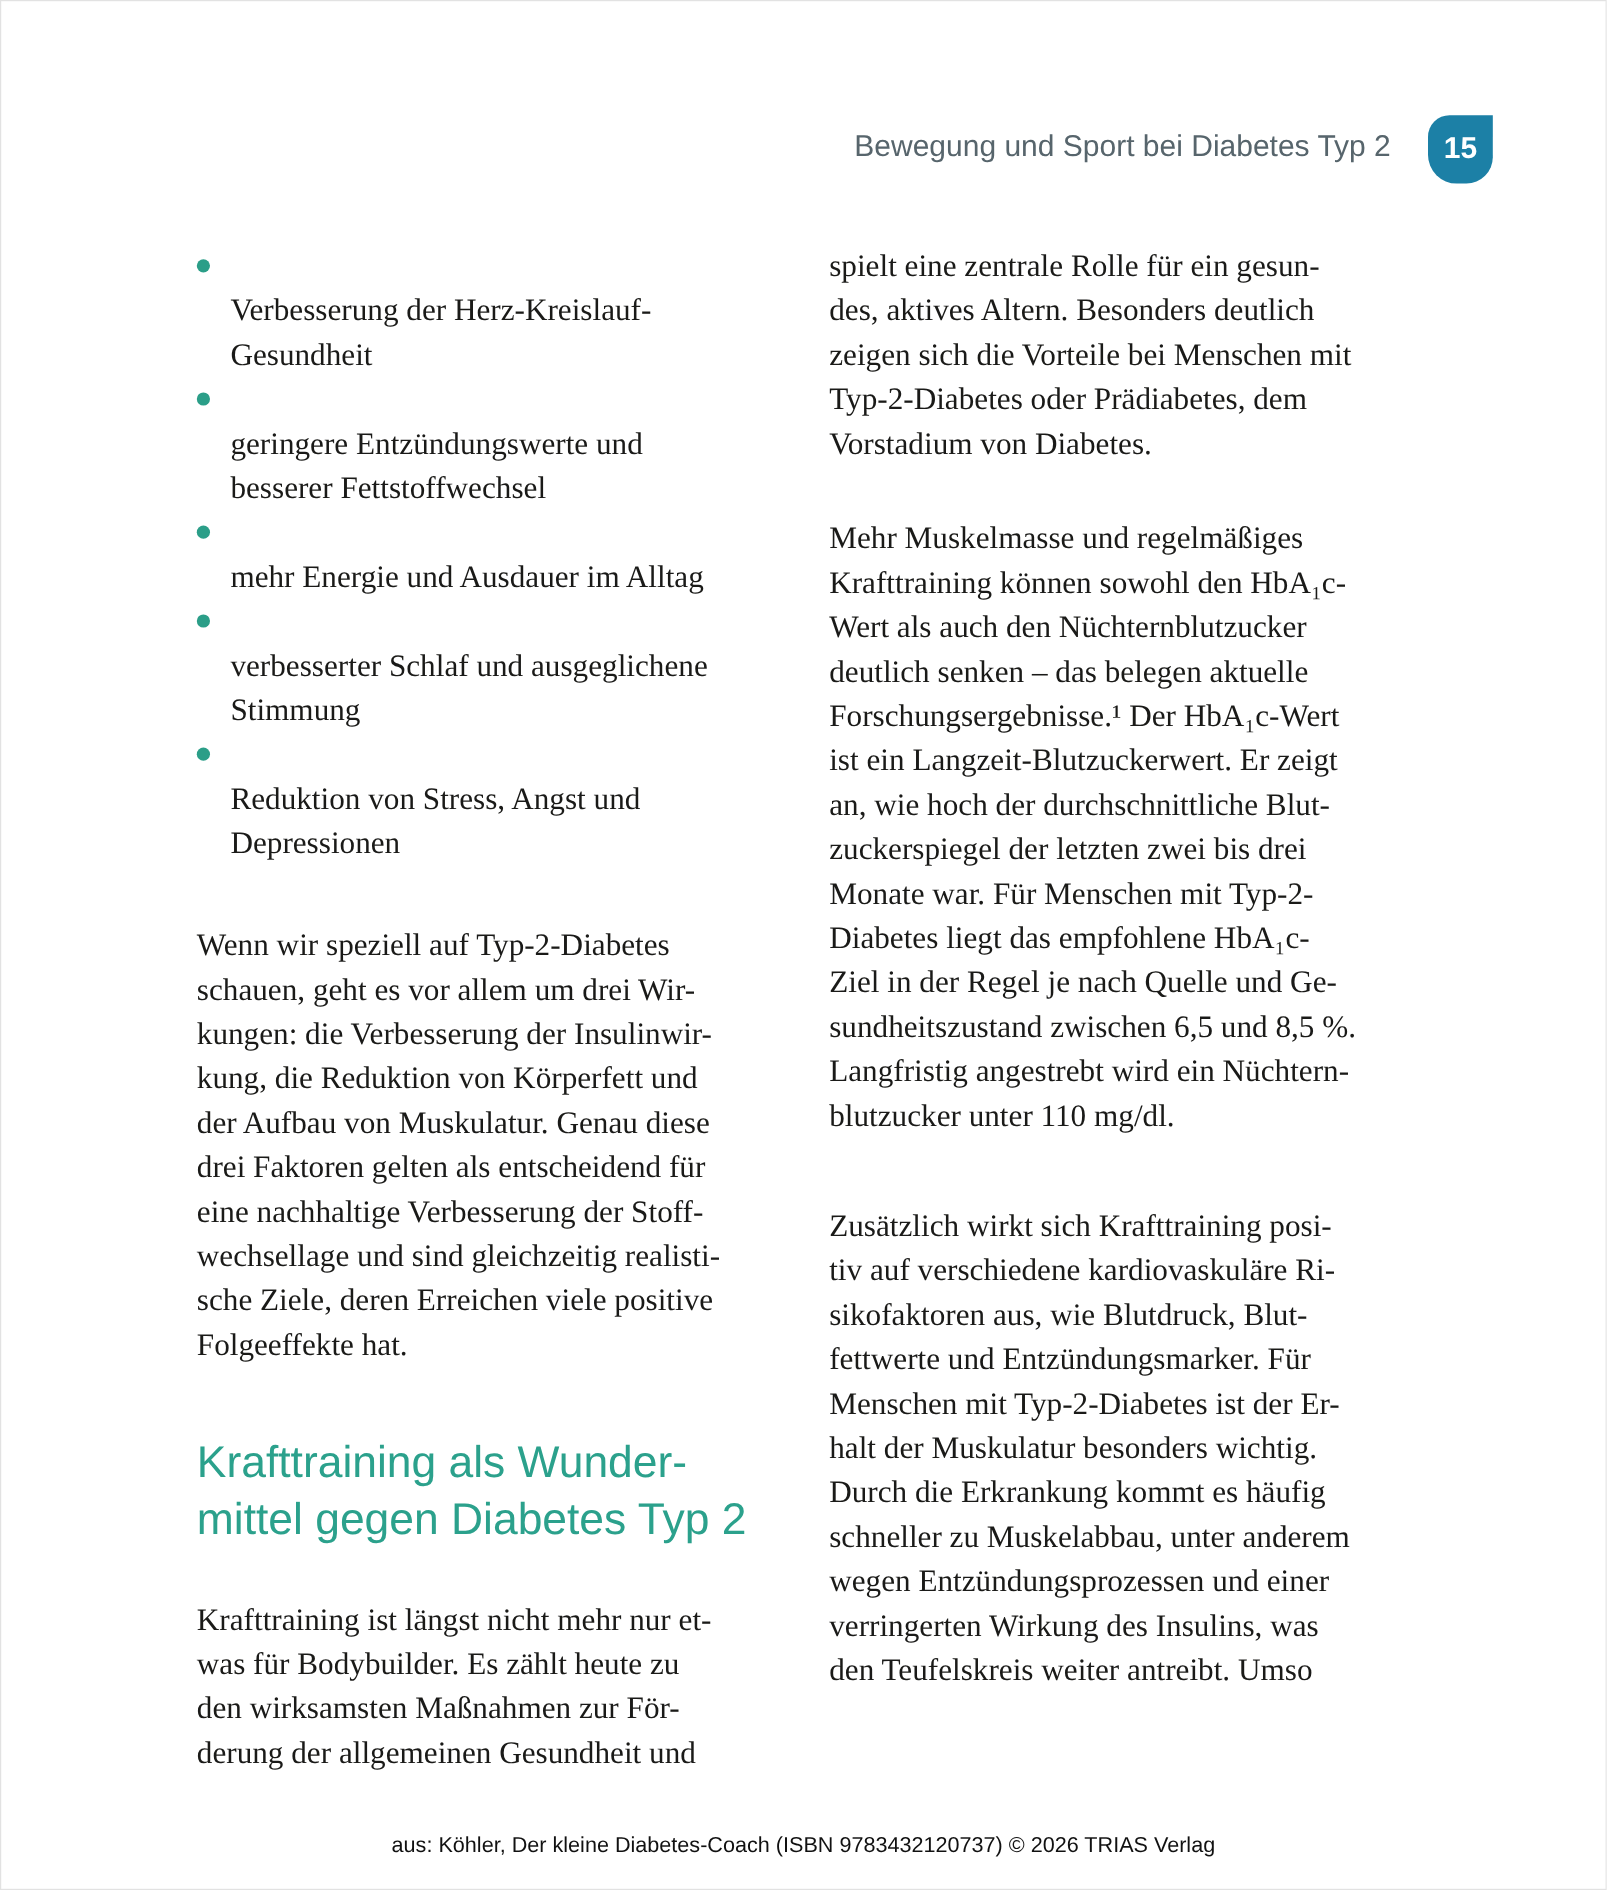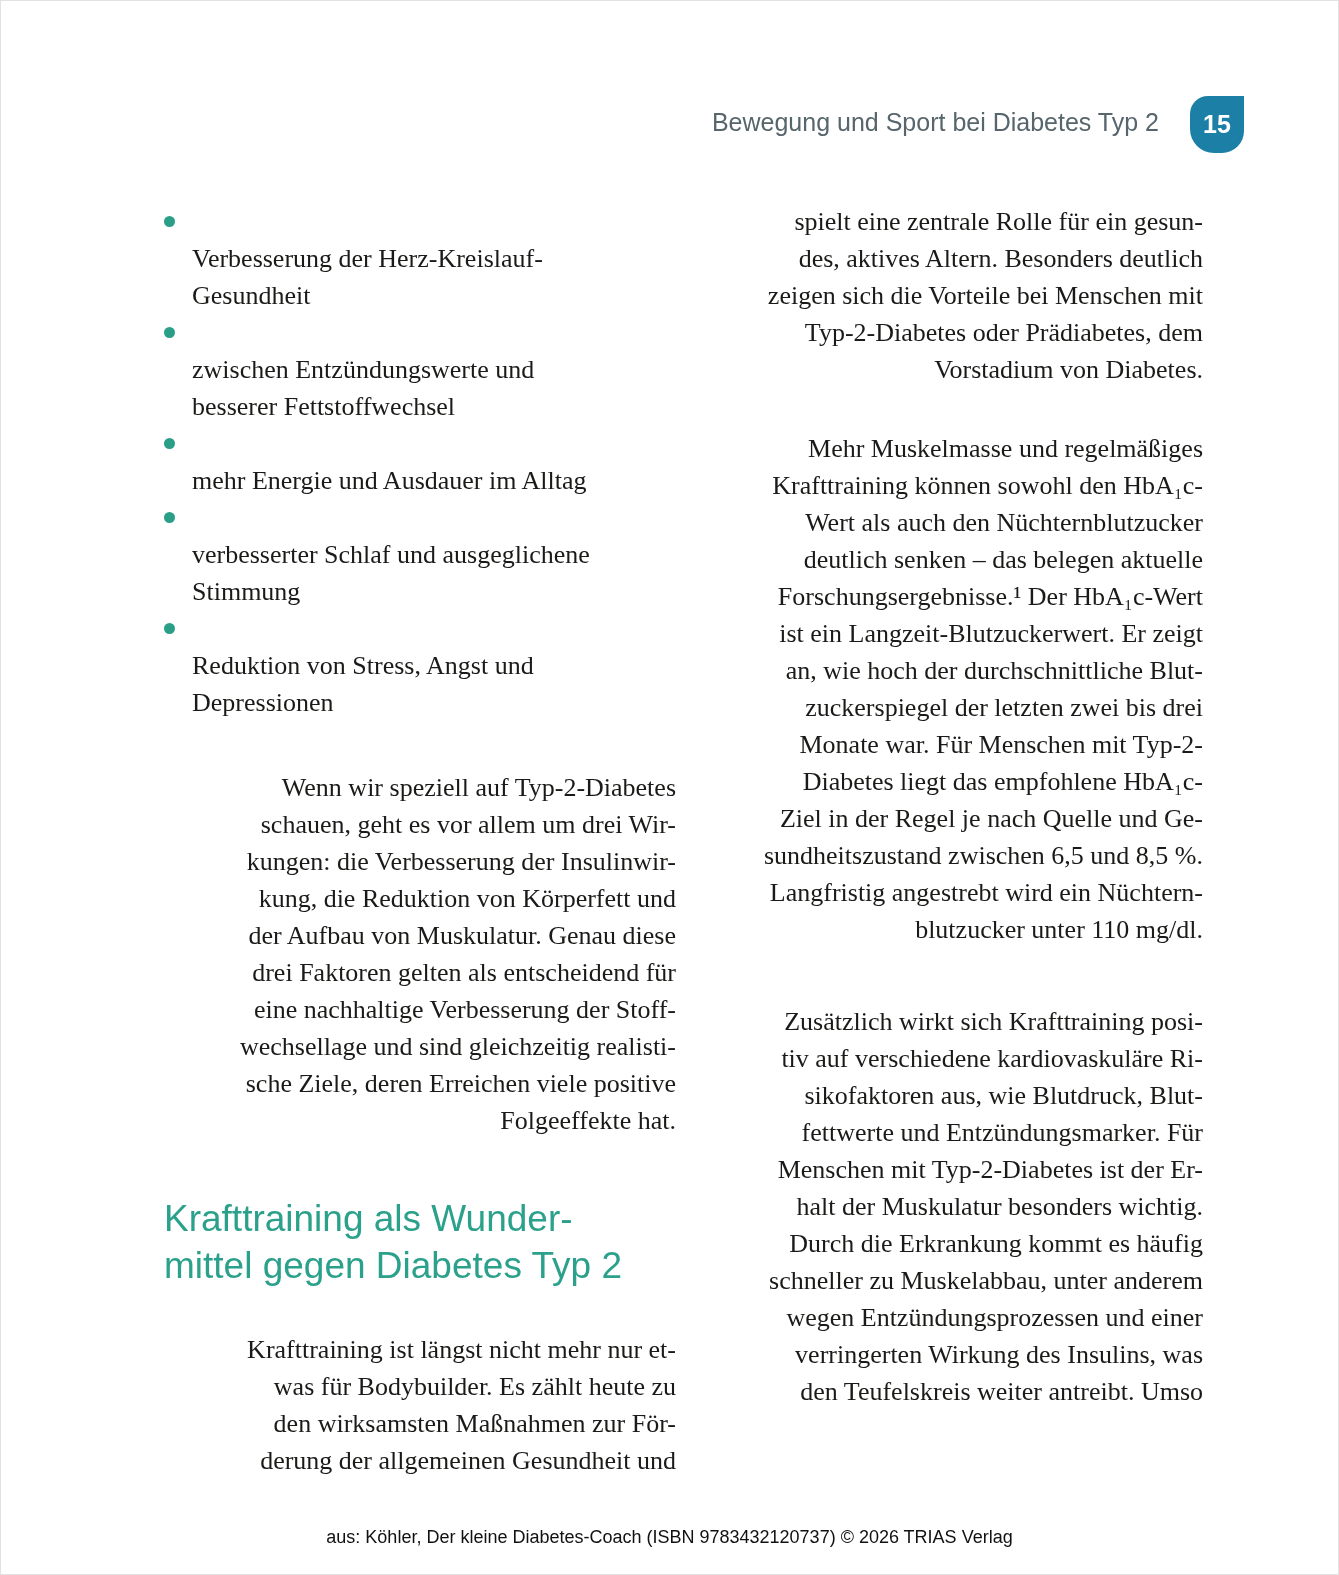--- a/index.html
+++ b/index.html
@@ -47,21 +47,20 @@
   .col{
     position:absolute;
     width:512px;
     font-size:26px;line-height:37px;
   }
   .col-left{left:163px;top:202px;}
   .col-right{left:690px;top:202px;}
   p.body-par{
     white-space:pre-line;
     margin-top:42px;
-    text-align:right;
   }
   .col-left p.first-par{margin-top:48px;}
   .col-right p.first-par{margin-top:0;}
   .col-right p.gap-lg{margin-top:55px;}
   
   ul.bullets{list-style:none;}
   ul.bullets li{
     position:relative;
     padding-left:28px;
     white-space:pre-line;
@@ -104,21 +103,21 @@
     <span>15</span>
   </div>
 
   <section class="col col-left">
     <ul class="bullets">
       <li>
         <span class="dot"></span><span>Verbesserung der Herz-Kreislauf-
 Gesundheit</span>
       </li>
       <li>
-        <span class="dot"></span><span>zwischen Entzündungswerte und
+        <span class="dot"></span><span>geringere Entzündungswerte und
 besserer Fettstoffwechsel</span>
       </li>
       <li>
         <span class="dot"></span><span>mehr Energie und Ausdauer im Alltag</span>
       </li>
       <li>
         <span class="dot"></span><span>verbesserter Schlaf und ausgeglichene
 Stimmung</span>
       </li>
       <li>

